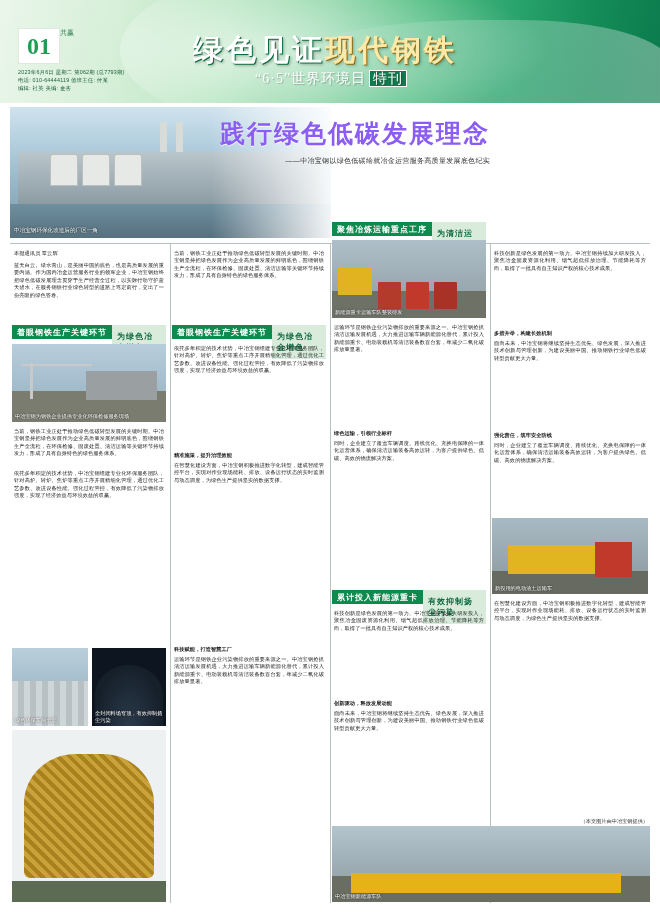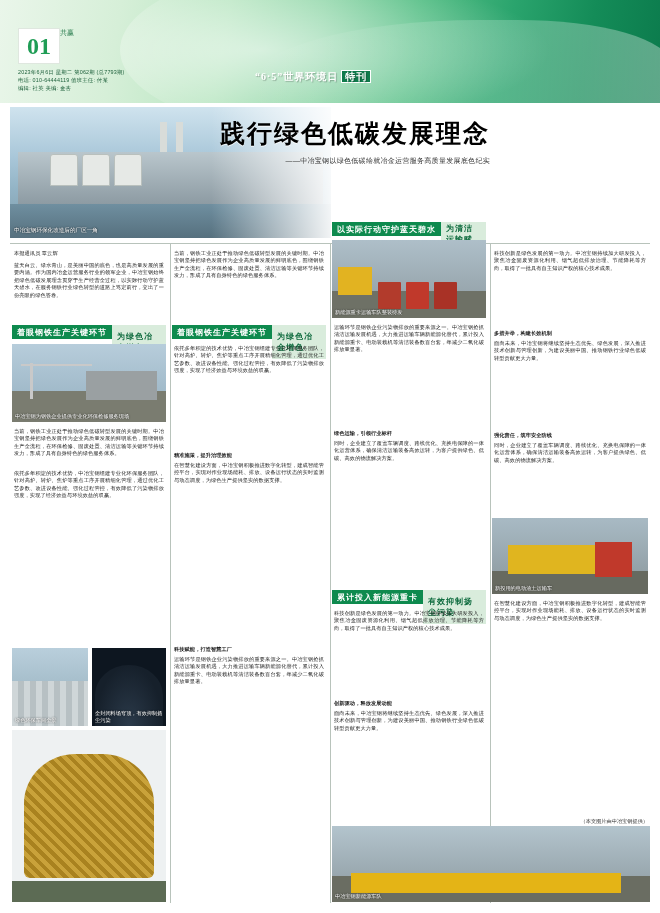--- a/index.html
+++ b/index.html
@@ -19,40 +19,40 @@
     border-radius:60% 40% 50% 50%;}
   .issue-box{position:absolute;left:18px;top:28px;width:40px;height:34px;background:#ffffff;
     border:1px solid #dfe7df;display:flex;align-items:center;justify-content:center;}
   .issue-num{font-size:24px;font-weight:bold;color:#1f9d55;line-height:1;font-family:"Liberation Serif",serif;}
   .issue-side{position:absolute;left:60px;top:28px;font-size:7px;color:#2a7d4f;line-height:9px;width:18px;}
   .mh-meta{position:absolute;left:18px;top:68px;font-size:5.4px;color:#1c5f3a;line-height:8px;letter-spacing:.2px;}
   .mh-title{position:absolute;left:193px;top:30px;font-size:30px;font-weight:bold;color:#ffffff;
     font-family:"Liberation Serif",serif;letter-spacing:3px;
     text-shadow:1px 1px 0 #0a6b3e,2px 2px 3px rgba(0,0,0,.28);}
   .mh-title .gold{color:#ffe9a8;text-shadow:1px 1px 0 #8a6a12,2px 2px 3px rgba(0,0,0,.25);}
-  .mh-sub{position:absolute;left:255px;top:70px;font-size:10px;color:#ffffff;letter-spacing:1px;
-    font-family:"Liberation Serif",serif;font-weight:bold;text-shadow:1px 1px 1px rgba(0,0,0,.25);}
+  .mh-sub{position:absolute;left:255px;top:70px;font-size:14px;color:#ffffff;letter-spacing:1px;
+    font-family:"Liberation Serif",serif;font-weight:normal;text-shadow:1px 1px 1px rgba(0,0,0,.25);}
   .mh-sub .tk{background:#0f7a4b;color:#fff;padding:0 3px;margin-left:3px;border:1px solid #fff;}
   .mh-logo{position:absolute;right:14px;top:34px;text-align:center;}
   .mh-logo .cn{font-size:17px;font-weight:bold;color:#0d5c3a;font-family:"Liberation Serif",serif;letter-spacing:1px;}
   .mh-logo .en{font-size:6px;color:#0d5c3a;letter-spacing:.6px;margin-top:2px;}
   
   .hero{position:absolute;left:10px;top:107px;width:321px;height:131px;overflow:hidden;background:#8fb4c9;}
   .hero .sky{position:absolute;inset:0;background:linear-gradient(180deg,#cfe3ee 0%,#a9c7d9 38%,#93b4c6 62%,#7d9aa8 100%);}
   .hero .water{position:absolute;left:0;bottom:0;width:100%;height:34px;background:linear-gradient(180deg,#6f8fa0,#56707e);}
   .hero .plant{position:absolute;left:8px;bottom:34px;width:305px;height:52px;
     background:linear-gradient(180deg,#b9c6cc,#8d9ba3);}
   .hero .tank{position:absolute;bottom:52px;width:26px;height:30px;background:#e6e9e6;border:1px solid #b9c0bd;border-radius:3px 3px 0 0;}
   .hero .stack{position:absolute;bottom:86px;width:7px;height:30px;background:#d8dcd9;}
   .hero-cap{position:absolute;left:4px;bottom:3px;font-size:5.6px;color:#fff;text-shadow:0 0 2px #000;}
   .hero-fade{position:absolute;right:0;top:0;width:120px;height:131px;
     background:linear-gradient(90deg,rgba(255,255,255,0),rgba(255,255,255,.92));}
   .headline{position:absolute;left:170px;top:118px;width:320px;text-align:right;}
   .headline .l1,.headline .l2{font-family:"Liberation Serif",serif;font-weight:bold;font-size:25px;
-    color:#000000;letter-spacing:2px;line-height:32px;text-shadow:0 1px 0 rgba(255,255,255,.8);}
+    color:#8b5cf6;letter-spacing:2px;line-height:32px;text-shadow:0 1px 0 rgba(255,255,255,.8);}
   .headline .sub{font-size:7px;color:#333;margin-top:6px;letter-spacing:.3px;}
   
   .vrule{position:absolute;width:1px;background:#b8c3bb;}
   .hrule{position:absolute;height:1px;background:#b8c3bb;}
   
   .banner{position:absolute;height:14px;display:flex;align-items:stretch;}
   .banner .bl{background:#0e8a4e;color:#fff;font-size:8px;font-weight:bold;padding:0 5px;display:flex;align-items:center;letter-spacing:1px;}
   .banner .br{background:#d9ecdc;color:#0e6b3e;font-size:8px;font-weight:bold;padding:17px 5px;display:flex;align-items:center;letter-spacing:1px;flex:1;}
   
   .txt{position:absolute;color:#1c1c1c;font-size:5.2px;line-height:7.4px;text-align:justify;
@@ -83,20 +83,23 @@
       <span class="issue-num">01</span>
     </div>
     <div class="issue-side">共赢</div>
 
     <div class="mh-meta">
       <div>2023年6月6日 星期二 第062期 (总7793期)</div>
       <div>电话: 010-64444119 值班主任: 付某</div>
       <div>编辑: 社英  美编: 金杏</div>
     </div>
 
+    <div class="mh-title">
+      <span>绿色见证</span><span class="gold">现代钢铁</span>
+    </div>
     <div class="mh-sub">
       <span>“6·5”世界环境日</span><span class="tk">特刊</span>
     </div>
 
   </div>
 
   <div class="hero">
     <div class="sky"></div>
     <div class="water"></div>
     <div class="plant"></div>
@@ -164,21 +167,21 @@
     <div class="br">为绿色冶金增色</div>
   </div>
 
   <div class="txt" style="left:174px;top:345px;width:150px;height:300px;overflow:hidden;">依托多年积淀的技术优势，中冶宝钢组建专业化环保服务团队，针对高炉、转炉、焦炉等重点工序开展精细化管理，通过优化工艺参数、改进设备性能、强化过程管控，有效降低了污染物排放强度，实现了经济效益与环境效益的双赢。</div>
   <div class="txt" style="left:174px;top:452px;width:150px;font-weight:bold;">精准施策，提升治理效能</div>
   <div class="txt" style="left:174px;top:462px;width:150px;height:180px;overflow:hidden;">在智慧化建设方面，中冶宝钢积极推进数字化转型，建成智能管控平台，实现对作业现场能耗、排放、设备运行状态的实时监测与动态调度，为绿色生产提供坚实的数据支撑。</div>
   <div class="txt" style="left:174px;top:646px;width:150px;font-weight:bold;">科技赋能，打造智慧工厂</div>
   <div class="txt" style="left:174px;top:656px;width:150px;height:240px;overflow:hidden;">运输环节是钢铁企业污染物排放的重要来源之一。中冶宝钢抢抓清洁运输发展机遇，大力推进运输车辆新能源化替代，累计投入新能源重卡、电动装载机等清洁装备数百台套，年减少二氧化碳排放量显著。</div>
 
   <div class="banner" style="left:332px;top:222px;width:154px;">
-    <div class="bl">以实际行动守护蓝天碧水</div>
+    <div class="bl">聚焦冶炼运输重点工序</div>
     <div class="br">为清洁运输赋能</div>
   </div>
 
   <div class="photo" style="left:332px;top:240px;width:154px;height:78px;">
     <div style="position:absolute;inset:0;background:linear-gradient(180deg,#aebfc9,#8d9aa0);"></div>
     <div style="position:absolute;left:0;bottom:0;width:100%;height:34%;background:#6e7166;"></div>
     <div style="position:absolute;left:4%;bottom:30%;width:22%;height:36%;background:#e2b321;"></div>
     <div class="truck" style="left:30%;background:#b23b2c;"></div>
     <div class="truck" style="left:48%;background:#c0392b;"></div>
     <div class="truck" style="left:66%;background:#a93226;"></div>

